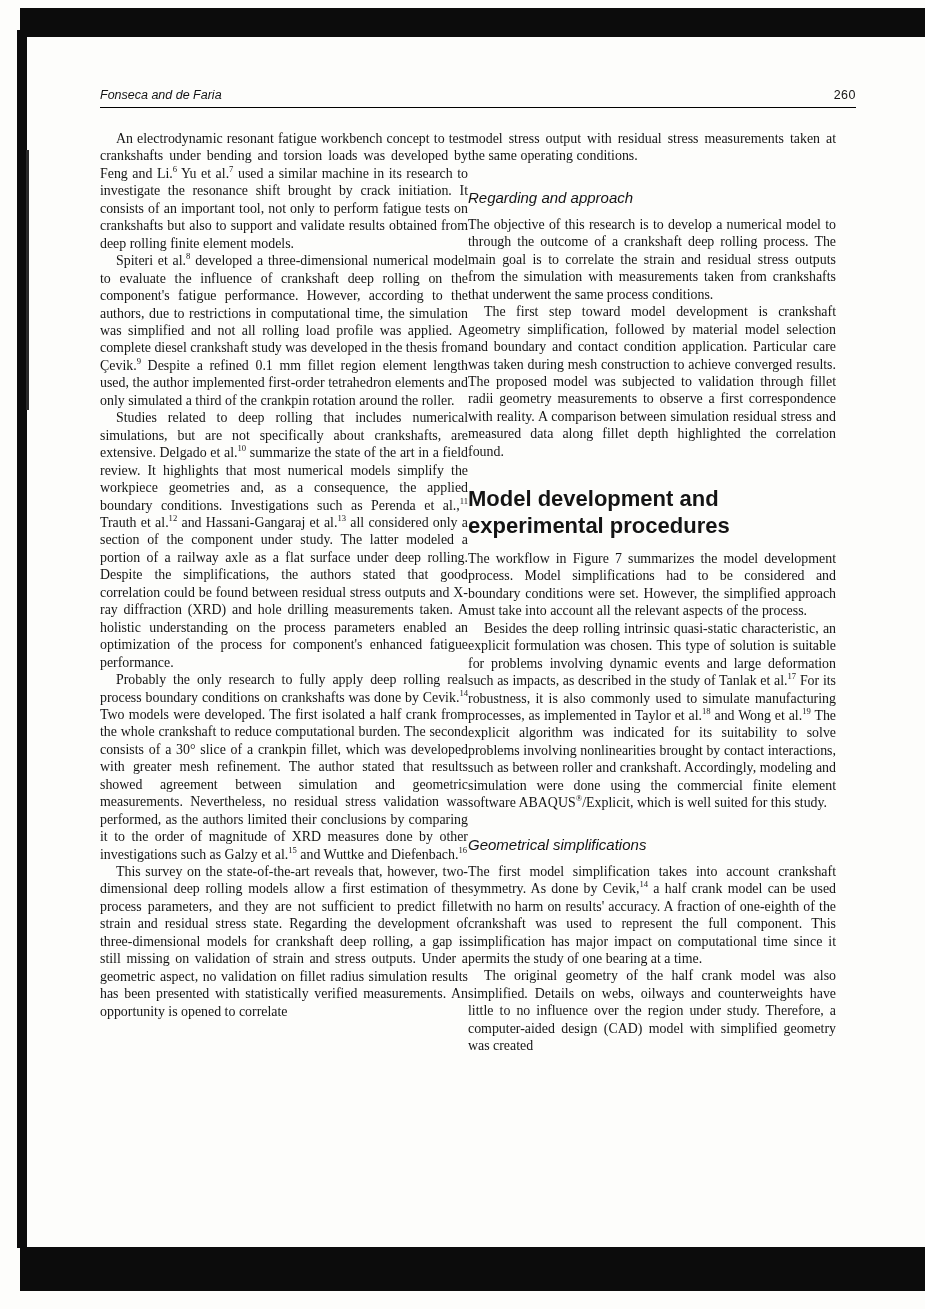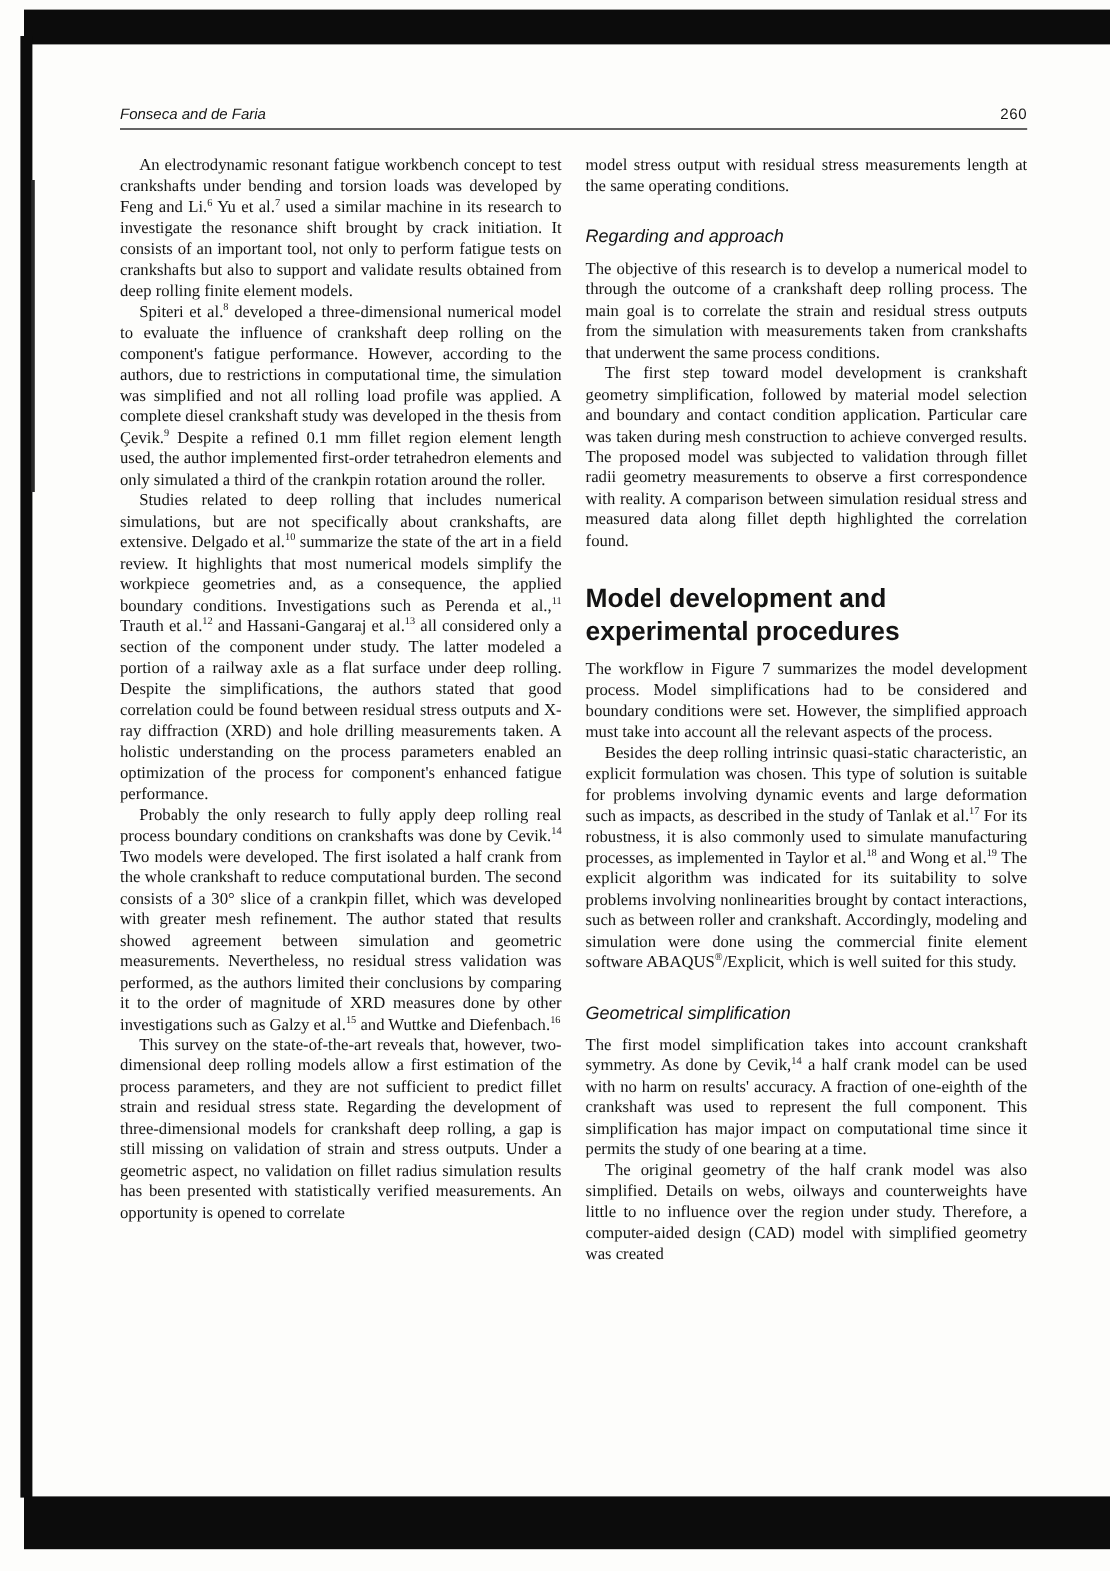--- a/index.html
+++ b/index.html
@@ -29,21 +29,21 @@
 
   header.runhead{
     display:flex;justify-content:space-between;align-items:flex-start;
     font-family:"Liberation Sans", sans-serif;
     font-size:12.5px;
   }
   .running-head{font-style:italic;}
   .page-number{font-style:normal;letter-spacing:0.5px;}
   .header-rule{border-top:1.6px solid #000;margin-top:5px;margin-bottom:0;height:0;}
 
-  main.columns{display:flex;gap:20px;margin-top:22px;}
+  main.columns{display:flex;margin-top:22px;}
   .col{width:368px;}
 
   p.body-text{
     margin:0;
     font-family:"Liberation Serif", serif;
     font-size:13.9px;
     line-height:17.45px;
     text-align:justify;
     color:var(--ink);
   }
@@ -84,26 +84,26 @@
 
     <main class="columns">
       <section class="col" id="col-left">
           <p class="body-text indent">An electrodynamic resonant fatigue workbench concept to test crankshafts under bending and torsion loads was developed by Feng and Li.<sup>6</sup> Yu et al.<sup>7</sup> used a similar machine in its research to investigate the resonance shift brought by crack initiation. It consists of an important tool, not only to perform fatigue tests on crankshafts but also to support and validate results obtained from deep rolling finite element models.</p>
           <p class="body-text indent">Spiteri et al.<sup>8</sup> developed a three-dimensional numerical model to evaluate the influence of crankshaft deep rolling on the component's fatigue performance. However, according to the authors, due to restrictions in computational time, the simulation was simplified and not all rolling load profile was applied. A complete diesel crankshaft study was developed in the thesis from Çevik.<sup>9</sup> Despite a refined 0.1 mm fillet region element length used, the author implemented first-order tetrahedron elements and only simulated a third of the crankpin rotation around the roller.</p>
           <p class="body-text indent">Studies related to deep rolling that includes numerical simulations, but are not specifically about crankshafts, are extensive. Delgado et al.<sup>10</sup> summarize the state of the art in a field review. It highlights that most numerical models simplify the workpiece geometries and, as a consequence, the applied boundary conditions. Investigations such as Perenda et al.,<sup>11</sup> Trauth et al.<sup>12</sup> and Hassani-Gangaraj et al.<sup>13</sup> all considered only a section of the component under study. The latter modeled a portion of a railway axle as a flat surface under deep rolling. Despite the simplifications, the authors stated that good correlation could be found between residual stress outputs and X-ray diffraction (XRD) and hole drilling measurements taken. A holistic understanding on the process parameters enabled an optimization of the process for component's enhanced fatigue performance.</p>
           <p class="body-text indent">Probably the only research to fully apply deep rolling real process boundary conditions on crankshafts was done by Cevik.<sup>14</sup> Two models were developed. The first isolated a half crank from the whole crankshaft to reduce computational burden. The second consists of a 30° slice of a crankpin fillet, which was developed with greater mesh refinement. The author stated that results showed agreement between simulation and geometric measurements. Nevertheless, no residual stress validation was performed, as the authors limited their conclusions by comparing it to the order of magnitude of XRD measures done by other investigations such as Galzy et al.<sup>15</sup> and Wuttke and Diefenbach.<sup>16</sup></p>
           <p class="body-text indent">This survey on the state-of-the-art reveals that, however, two-dimensional deep rolling models allow a first estimation of the process parameters, and they are not sufficient to predict fillet strain and residual stress state. Regarding the development of three-dimensional models for crankshaft deep rolling, a gap is still missing on validation of strain and stress outputs. Under a geometric aspect, no validation on fillet radius simulation results has been presented with statistically verified measurements. An opportunity is opened to correlate</p>
         </section>
       <section class="col" id="col-right">
-          <p class="body-text">model stress output with residual stress measurements length at the same operating conditions.</p>
+          <p class="body-text">model stress output with residual stress measurements taken at the same operating conditions.</p>
           <h3 class="h-italic">Regarding and approach</h3>
           <p class="body-text">The objective of this research is to develop a numerical model to through the outcome of a crankshaft deep rolling process. The main goal is to correlate the strain and residual stress outputs from the simulation with measurements taken from crankshafts that underwent the same process conditions.</p>
           <p class="body-text indent">The first step toward model development is crankshaft geometry simplification, followed by material model selection and boundary and contact condition application. Particular care was taken during mesh construction to achieve converged results. The proposed model was subjected to validation through fillet radii geometry measurements to observe a first correspondence with reality. A comparison between simulation residual stress and measured data along fillet depth highlighted the correlation found.</p>
           <h2 class="h-bold">Model development and experimental procedures</h2>
           <p class="body-text">The workflow in Figure 7 summarizes the model development process. Model simplifications had to be considered and boundary conditions were set. However, the simplified approach must take into account all the relevant aspects of the process.</p>
           <p class="body-text indent">Besides the deep rolling intrinsic quasi-static characteristic, an explicit formulation was chosen. This type of solution is suitable for problems involving dynamic events and large deformation such as impacts, as described in the study of Tanlak et al.<sup>17</sup> For its robustness, it is also commonly used to simulate manufacturing processes, as implemented in Taylor et al.<sup>18</sup> and Wong et al.<sup>19</sup> The explicit algorithm was indicated for its suitability to solve problems involving nonlinearities brought by contact interactions, such as between roller and crankshaft. Accordingly, modeling and simulation were done using the commercial finite element software ABAQUS<sup>®</sup>/Explicit, which is well suited for this study.</p>
-          <h3 class="h-italic">Geometrical simplification</h3>
+          <h3 class="h-italic">Geometrical simplifications</h3>
           <p class="body-text">The first model simplification takes into account crankshaft symmetry. As done by Cevik,<sup>14</sup> a half crank model can be used with no harm on results' accuracy. A fraction of one-eighth of the crankshaft was used to represent the full component. This simplification has major impact on computational time since it permits the study of one bearing at a time.</p>
           <p class="body-text indent">The original geometry of the half crank model was also simplified. Details on webs, oilways and counterweights have little to no influence over the region under study. Therefore, a computer-aided design (CAD) model with simplified geometry was created</p>
         </section>
     </main>
   </div>
 </div>
 
 </body></html>

